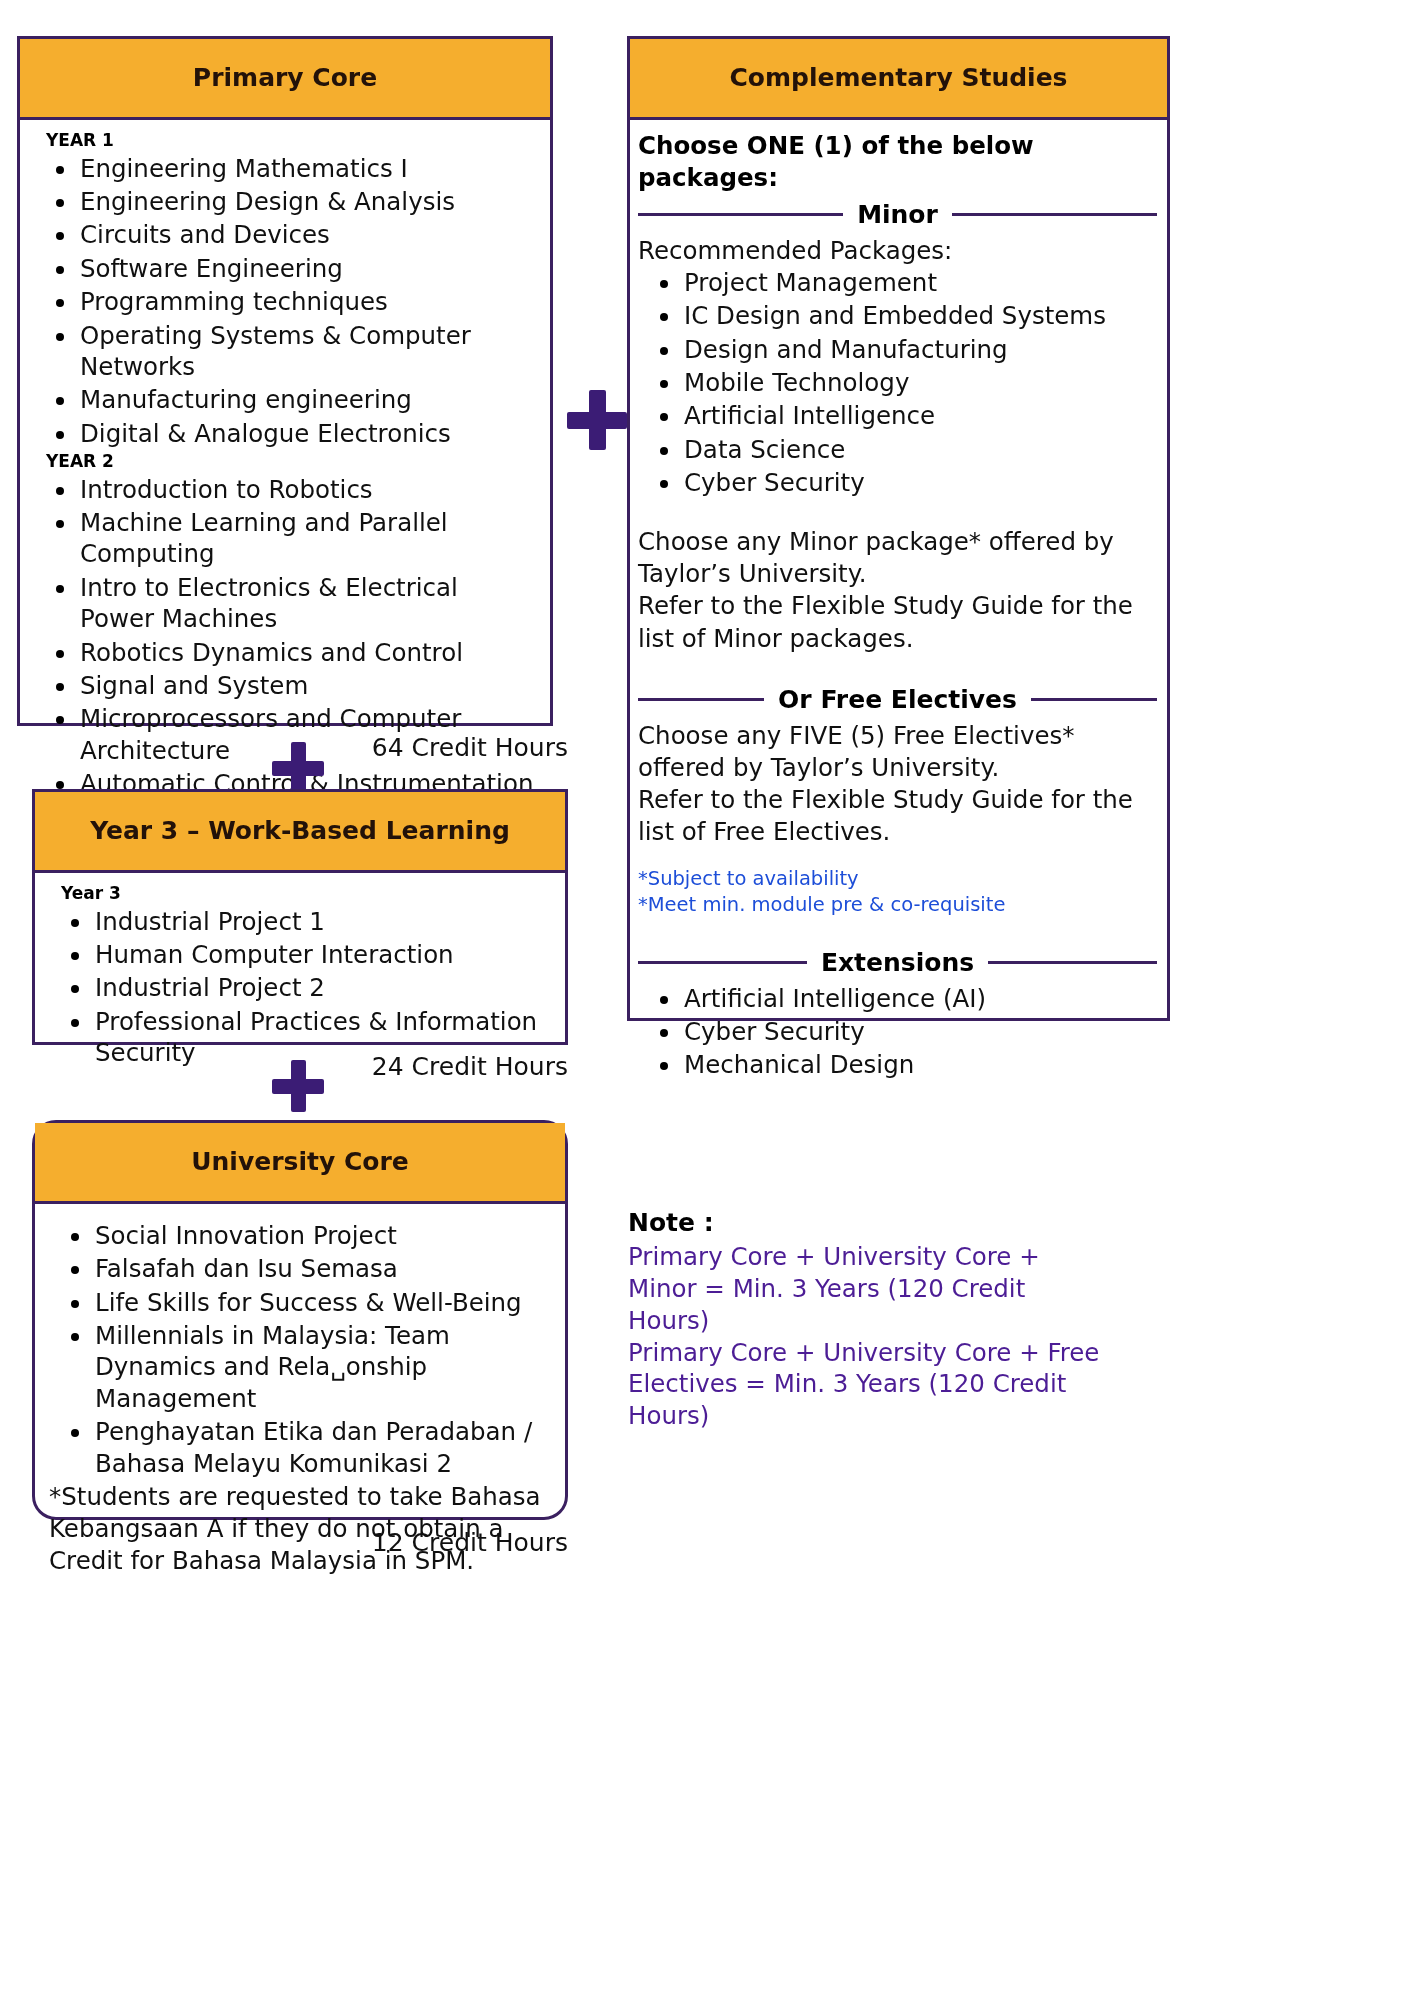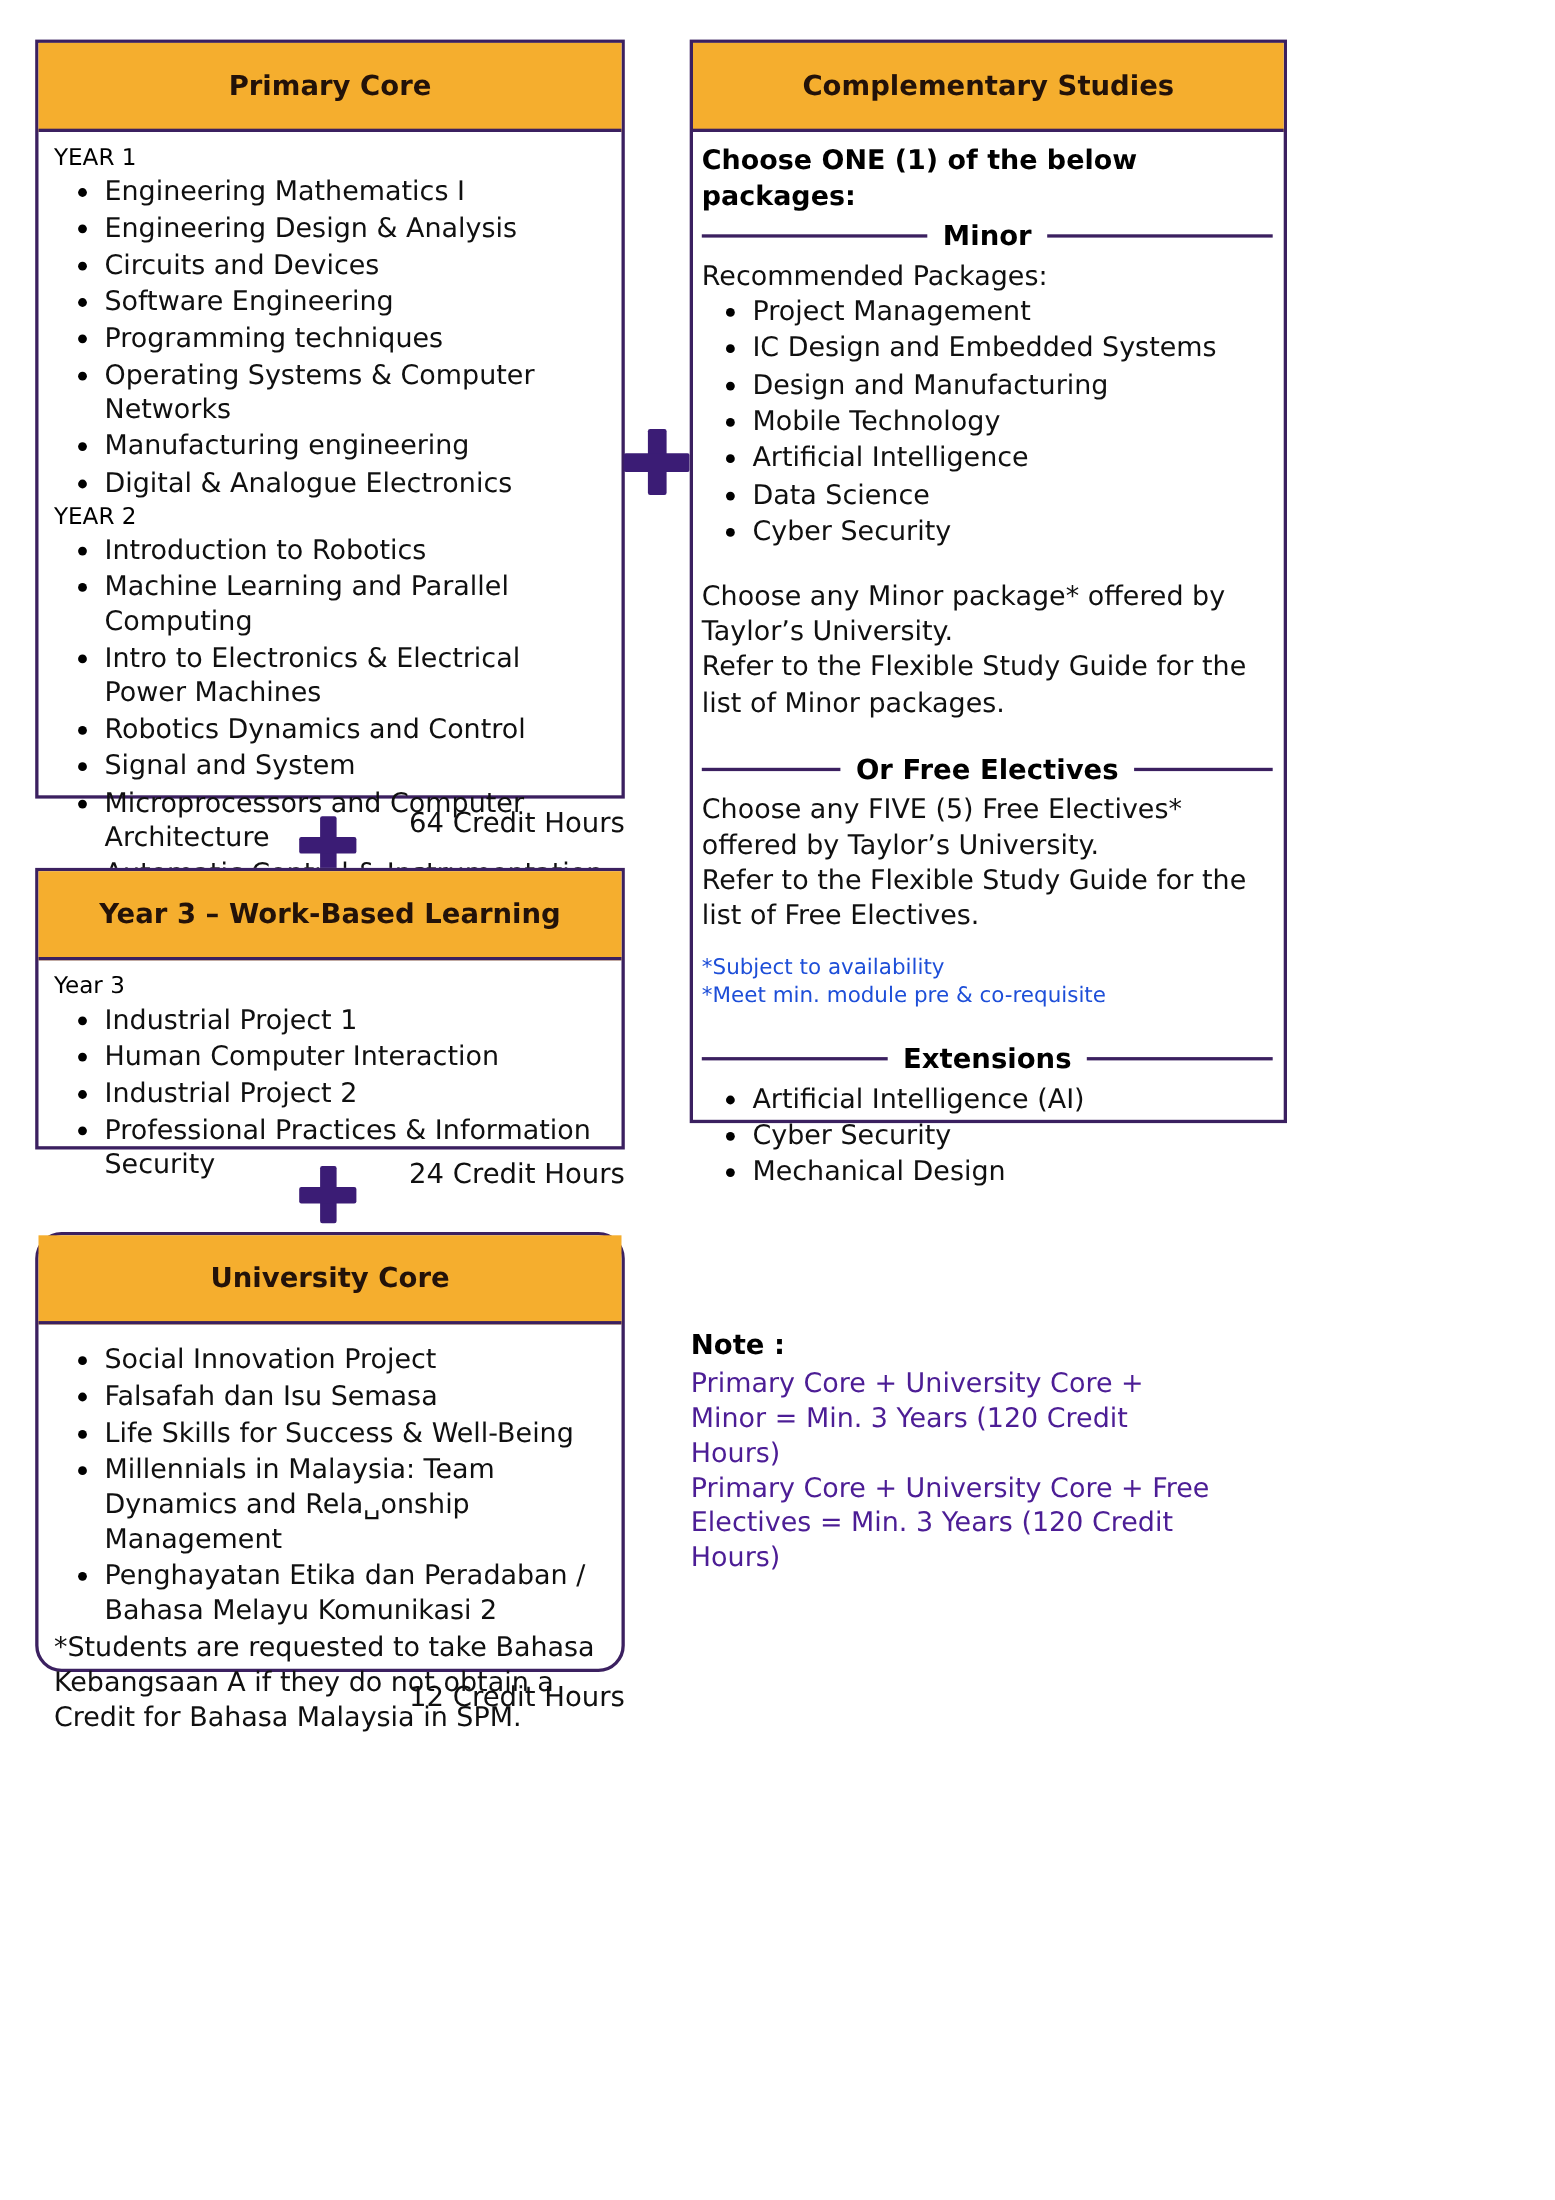--- a/index.html
+++ b/index.html
@@ -55,25 +55,25 @@
     content: "";
     position: absolute;
     left: 22px;
     top: 13px;
     width: 8px;
     height: 8px;
     background: #000000;
     border-radius: 50%;
   }
   .year-label {
-    font-size: 21px;
-    font-weight: normal;
+    font-size: 17px;
+    font-weight: bold;
     color: #000000;
     line-height: 1.28;
-    margin: 0 0 1px 0;
+    margin: 0 0 1px 12px;
   }
 
   
   .plus {
     position: absolute;
     width: 52px;
     height: 52px;
   }
   .plus::before, .plus::after {
     content: "";
@@ -165,21 +165,21 @@
     line-height: 1.3;
     color: #101010;
     margin: 2px 0 0 0;
   }
 </style>
 </head>
 <body>
 
 <div id="page">
 
-  <div class="box" style="left:32px; top:36px; width:536px; height:690px;">
+  <div class="box" style="left:17px; top:36px; width:536px; height:690px;">
     <div class="box-header">Primary Core</div>
     <div class="box-body">
       <div class="year-label">YEAR 1</div>
       <ul class="courses">
         <li>Engineering Mathematics I</li>
         <li>Engineering Design &amp; Analysis</li>
         <li>Circuits and Devices</li>
         <li>Software Engineering</li>
         <li>Programming techniques</li>
         <li>Operating Systems &amp; Computer Networks</li>

